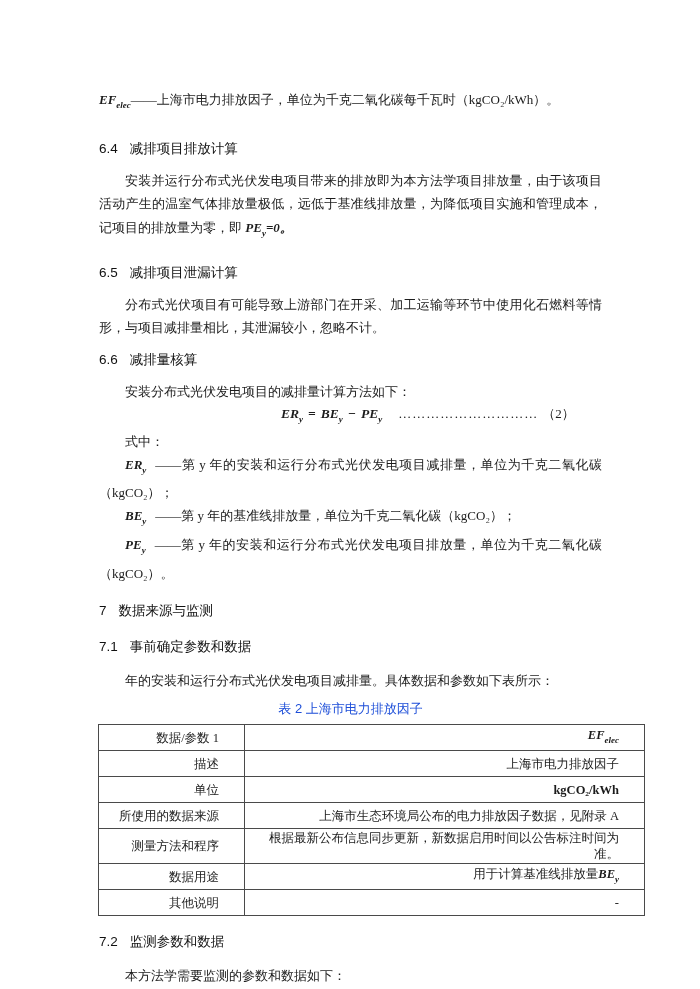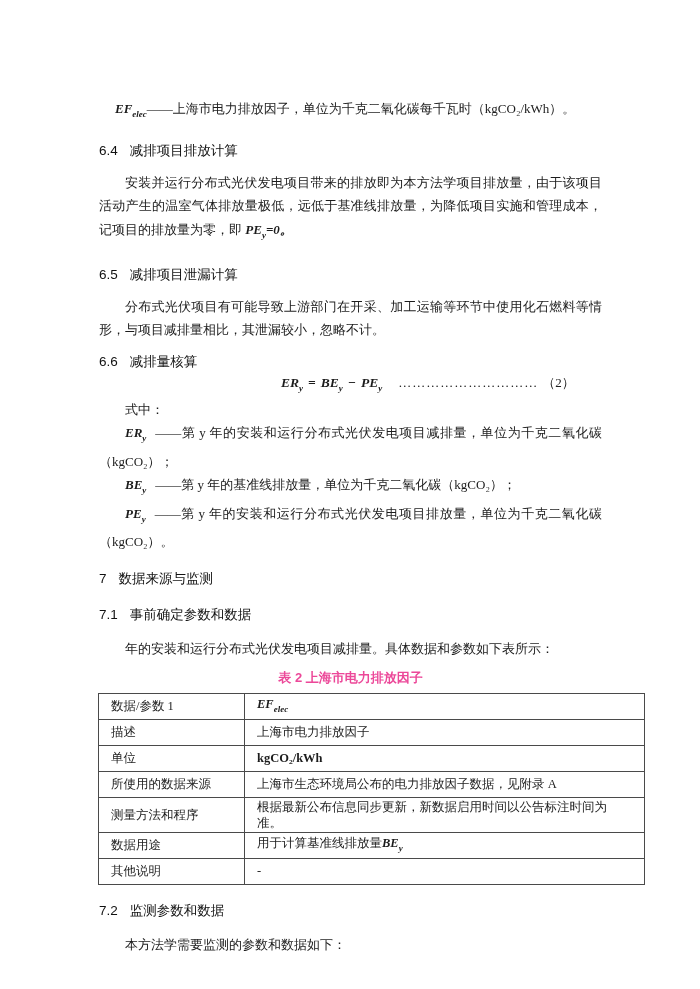--- a/index.html
+++ b/index.html
@@ -9,21 +9,21 @@
     font-family:"Liberation Serif","DejaVu Serif",serif;
     font-size:13px;
   }
   .page{padding:86px 98px 0 99px;width:503px;}
 
   
   .para{
     margin:0;text-indent:2em;text-align:justify;
     line-height:23.5px;
   }
-  .line{margin:16px;line-height:14px;text-align:justify;}
+  .line{margin:0;line-height:28px;text-align:justify;}
 
   
   .hd{
     margin:0;
     font-family:"Liberation Sans","DejaVu Sans",sans-serif;
     font-weight:normal;font-size:13.5px;color:#111;
     line-height:20px;
   }
   .hd .hd-num{margin-right:12px;}
   .mt20{margin-top:20px}.mt16{margin-top:16px}.mt14{margin-top:18px}
@@ -45,50 +45,52 @@
   .eq-label{margin-left:4px;white-space:nowrap;}
 
   
   .def-para{margin:0;text-indent:2em;text-align:justify;line-height:23px;}
   .def-para .dash{margin-left:9px;}
 
   
   .tbl-caption{
     margin-top:8px;text-align:center;
     font-family:"Liberation Sans","DejaVu Sans",sans-serif;
-    font-weight:bold;font-size:13px;color:#ec4899;line-height:18px;
+    font-weight:normal;font-size:13px;color:#1d4ed8;line-height:18px;
   }
   table.data-table{
     border-collapse:collapse;margin-top:6px;width:506px;margin-left:-1px;
     table-layout:fixed;
   }
   table.data-table td{
     border:1px solid #4a4a4a;
     height:23px;vertical-align:middle;
     font-size:12.5px;line-height:16px;
     padding:1px 25px 1px 12px;
+    text-align:right;
   }
   td.c1{width:108px;}
   td.c2{width:362px;padding-left:11px;}
   .bold{font-weight:bold;}
 </style>
 </head>
 <body>
 
 <div class="page">
 
   <p class="line"><span class="sym"><span>EF</span><sub>elec</sub></span><span>——上海市电力排放因子，单位为千克二氧化碳每千瓦时（kgCO₂/kWh）。</span></p>
 
   <h2 class="hd mt20"><span class="hd-num">6.4</span><span>减排项目排放计算</span></h2>
   <p class="para mt10"><span>安装并运行分布式光伏发电项目带来的排放即为本方法学项目排放量，由于该项目活动产生的温室气体排放量极低，远低于基准线排放量，为降低项目实施和管理成本，记项目的排放量为零，即 </span><span class="sym"><span>PE</span><sub>y</sub></span><span class="sym">=0。</span></p>
 
   <h2 class="hd mt14"><span class="hd-num">6.5</span><span>减排项目泄漏计算</span></h2>
   <p class="para mt10">分布式光伏项目有可能导致上游部门在开采、加工运输等环节中使用化石燃料等情形，与项目减排量相比，其泄漏较小，忽略不计。</p>
 
   <h2 class="hd mt10"><span class="hd-num">6.6</span><span>减排量核算</span></h2>
+  <p class="para mt10">安装分布式光伏发电项目的减排量计算方法如下：</p>
 
   <div class="formula-row">
     <span class="equation sym"><span>ER</span><sub>y</sub><span class="op">=</span><span>BE</span><sub>y</sub><span class="op">−</span><span>PE</span><sub>y</sub></span>
     <span class="dots">…………………………</span>
     <span class="eq-label">（2）</span>
   </div>
 
   <p class="def-para mt4">式中：</p>
 
   <p class="def-para"><span class="sym"><span>ER</span><sub>y</sub></span><span class="dash">——</span><span>第 y 年的安装和运行分布式光伏发电项目减排量，单位为千克二氧化碳（kgCO₂）；</span></p>

